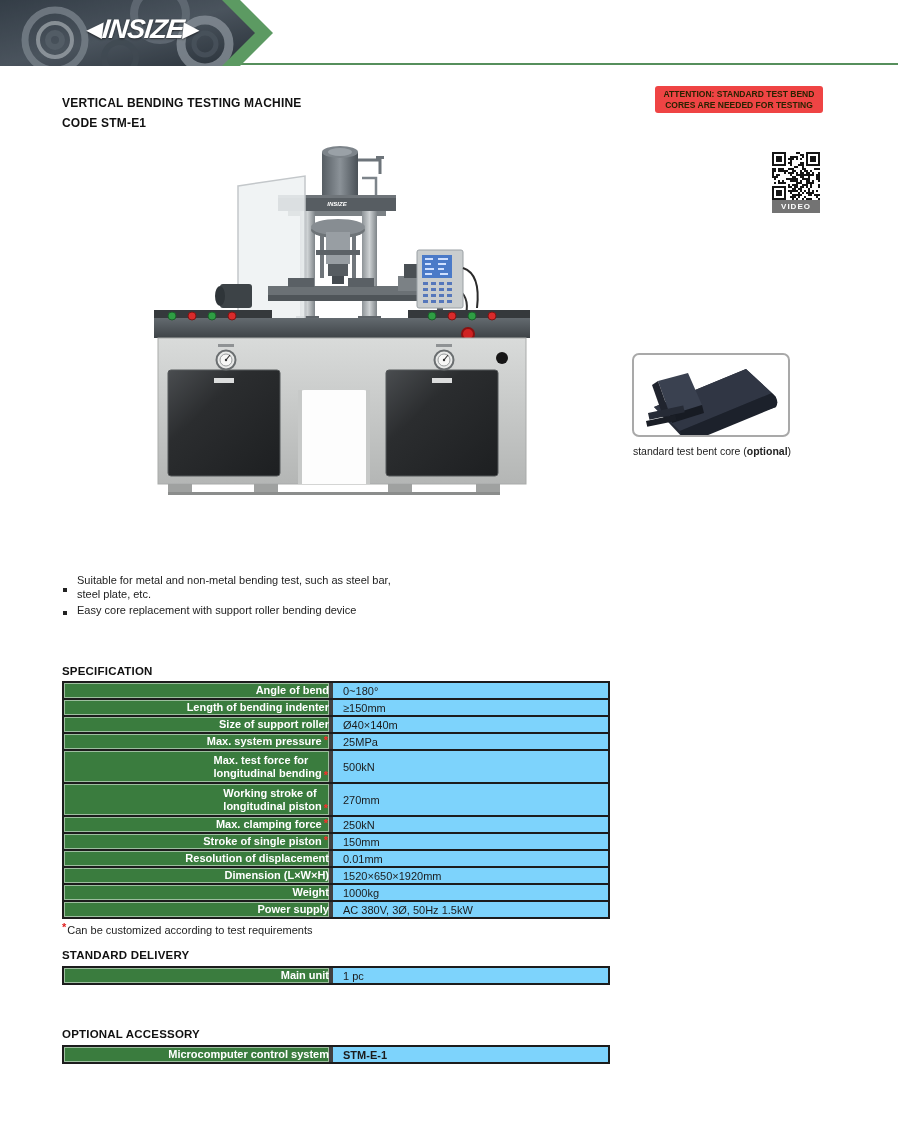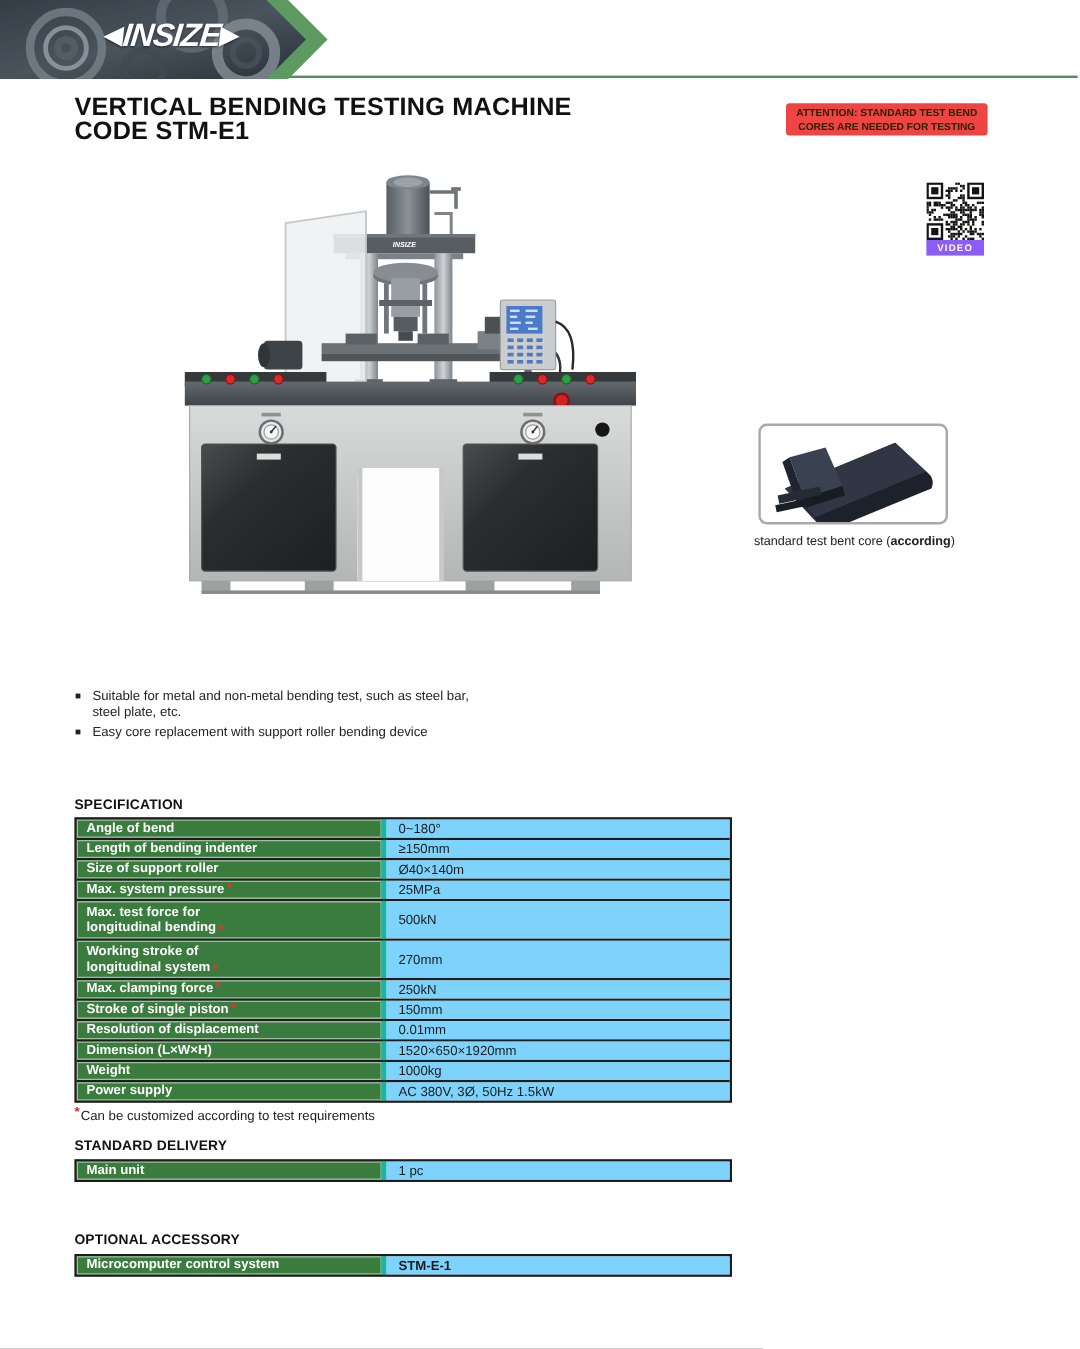--- a/index.html
+++ b/index.html
@@ -9,54 +9,54 @@
 
   
   .header-rule{position:absolute;left:0;top:63px;width:898px;height:2px;background:#568f5c;}
   .header-photo{position:absolute;left:0;top:0;width:280px;height:66px;}
   .logo{position:absolute;left:58px;top:14px;width:170px;text-align:center;
         font-weight:bold;font-style:italic;font-size:27px;letter-spacing:-1px;color:#fff;
         text-shadow:0 1px 2px rgba(0,0,0,.55);transform:skewX(-6deg);}
   .logo .arr{font-style:normal;font-size:20px;vertical-align:2px;letter-spacing:0;}
 
   
-  .page-title{position:absolute;left:62px;top:80px;font-size:21px;font-weight:bold;line-height:20px;letter-spacing:.2px;color:#111;}
+  .page-title{position:absolute;left:62px;top:93px;font-size:12px;font-weight:bold;line-height:20px;letter-spacing:.2px;color:#111;}
   .attention{position:absolute;left:655px;top:86px;width:164px;background:#ef4444;border-radius:3px;
              padding:3px 2px;text-align:center;font-size:8.5px;font-weight:bold;line-height:10.5px;color:#2b2300;}
 
   
   .qr-wrap{position:absolute;left:772px;top:152px;width:48px;}
   .qr-wrap svg{display:block;background:#fff;}
-  .video-badge{width:48px;height:13px;background:#8b5cf6;color:#fff;font-size:8px;font-weight:bold;
+  .video-badge{width:48px;height:13px;background:#737373;color:#fff;font-size:8px;font-weight:bold;
                letter-spacing:1px;text-align:center;line-height:13px;}
 
   
   .core-frame{position:absolute;left:632px;top:353px;width:158px;height:84px;border:2px solid #a9a9a9;
               border-radius:7px;background:#fff;box-sizing:border-box;overflow:hidden;}
   .core-caption{position:absolute;left:612px;top:445px;width:200px;text-align:center;font-size:10.5px;color:#222;}
   .core-caption b{font-weight:bold;}
 
   
   .features{position:absolute;left:62px;top:574px;width:352px;font-size:11px;line-height:13.5px;color:#222;}
-  .feature{display:flex;margin-bottom:3px;}
+  .feature{display:flex;margin-bottom:3px;align-items:center;}
   .feature .sq{flex:0 0 auto;width:4px;height:4px;background:#222;margin:4px 10px 0 1px;}
 
   
   .sec-heading{position:absolute;left:62px;font-size:11.5px;font-weight:bold;color:#111;letter-spacing:.2px;}
   .note{position:absolute;left:62px;font-size:11px;color:#222;}
   .note .mark{color:#e02020;font-weight:bold;vertical-align:3px;font-size:11px;letter-spacing:1px;}
 
   
   .dtable{position:absolute;left:62px;width:548px;border:2px solid #1c1c1c;box-sizing:border-box;background:#fff;}
   .trow{display:flex;height:15px;}
   .trow.tall{height:31px;}
   .trow + .trow{border-top:2px solid #1c1c1c;}
   .tlabel{flex:0 0 246px;background:#3a7c3e;color:#fff;font-size:11px;font-weight:bold;
-          display:flex;align-items:center;padding-left:8px;border-right:4px solid #14b8a6;
-          box-shadow:inset 0 0 0 1px rgba(255,255,255,.5);}
+          display:flex;align-items:center;padding-left:19px;border-right:4px solid #404040;
+          box-shadow:inset 0 0 0 1px rgba(255,255,255,.5);justify-content:flex-end;}
   .tlabel .lbl{white-space:pre-line;line-height:12.5px;}
   .tlabel .mark{color:#ff2a2a;font-weight:bold;margin-left:2px;vertical-align:2px;font-size:11px;align-self:flex-start;line-height:11px;padding-top:1px;letter-spacing:1px;}
   .trow.tall .tlabel .mark{align-self:flex-end;line-height:10px;padding-bottom:2px;}
   .tvalue{flex:1;background:#7dd3fc;color:#1b1b1b;font-size:11px;display:flex;align-items:center;padding-left:10px;}
   .tvalue.bold{font-weight:bold;}
 </style>
 </head>
 <body>
 
 <div class="page">
@@ -483,21 +483,21 @@
       <polygon points="20,52 112,14 142,42 142,52 50,84" fill="#262b36"></polygon>
       <polygon points="20,52 112,14 138,38 46,76" fill="#303644"></polygon>
       <path d="M138 38 q8 7 4 14 l-92 38 -4 -14 Z" fill="#1c212b"></path>
       <polygon points="24,26 54,18 68,50 36,60" fill="#3a4150"></polygon>
       <polygon points="24,26 36,60 30,64 18,30" fill="#20242e"></polygon>
       <polygon points="36,60 68,50 70,58 38,68" fill="#171b23"></polygon>
       <rect x="14" y="58" width="36" height="7" fill="#262b36" transform="rotate(-12 14 58)"></rect>
       <rect x="12" y="66" width="30" height="6" fill="#1a1e26" transform="rotate(-12 12 66)"></rect>
     </svg>
   </div>
-  <div class="core-caption"><span>standard test bent core (</span><b>according</b><span>)</span></div>
+  <div class="core-caption"><span>standard test bent core (</span><b>optional</b><span>)</span></div>
 
   <div class="features">
     <div class="feature">
       <span class="sq"></span>
       <span>Suitable for metal and non-metal bending test, such as steel bar, steel plate, etc.</span>
     </div>
     <div class="feature">
       <span class="sq"></span>
       <span>Easy core replacement with support roller bending device</span>
     </div>
@@ -534,21 +534,21 @@
         <div class="tlabel">
           <span class="lbl">Max. test force for
 longitudinal bending</span>
           <span class="mark">*</span>
         </div>
         <div class="tvalue">500kN</div>
       </div>
       <div class="trow tall">
         <div class="tlabel">
           <span class="lbl">Working stroke of
-longitudinal system</span>
+longitudinal piston</span>
           <span class="mark">*</span>
         </div>
         <div class="tvalue">270mm</div>
       </div>
       <div class="trow">
         <div class="tlabel">
           <span class="lbl">Max. clamping force</span>
           <span class="mark">*</span>
         </div>
         <div class="tvalue">250kN</div>

